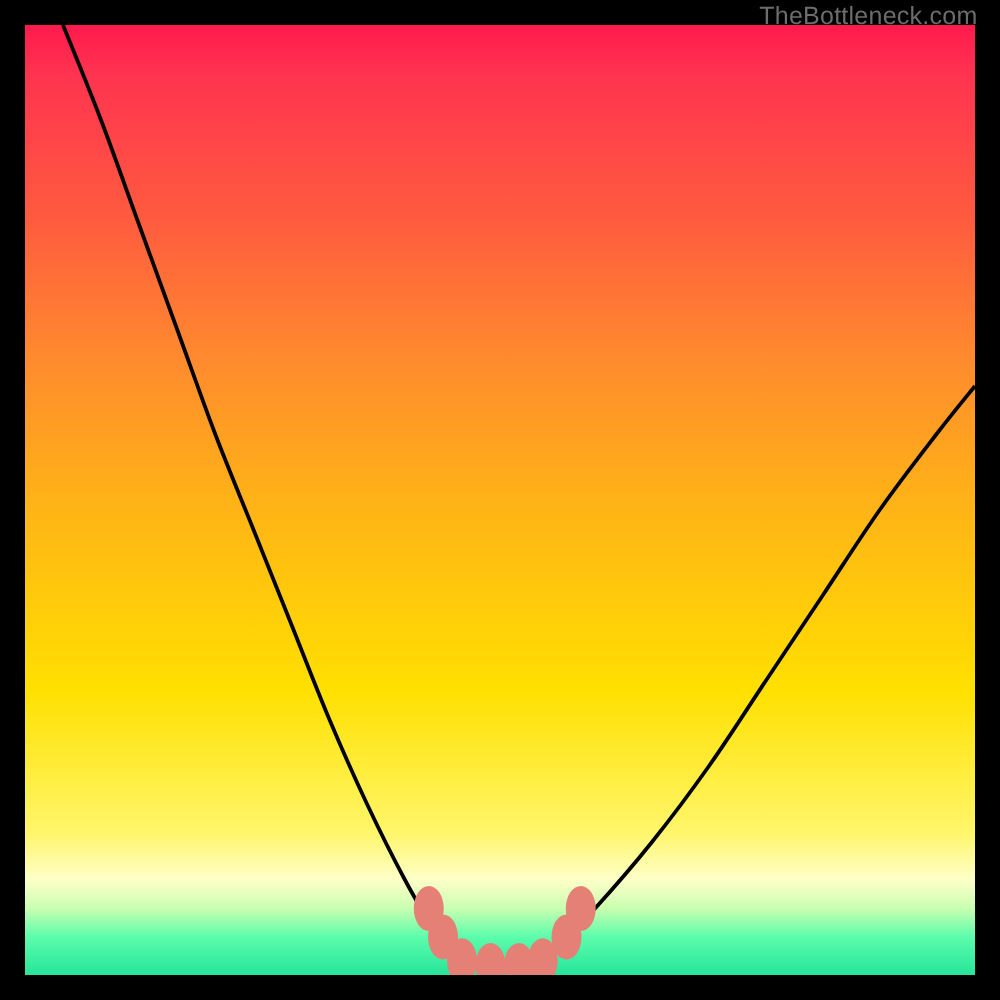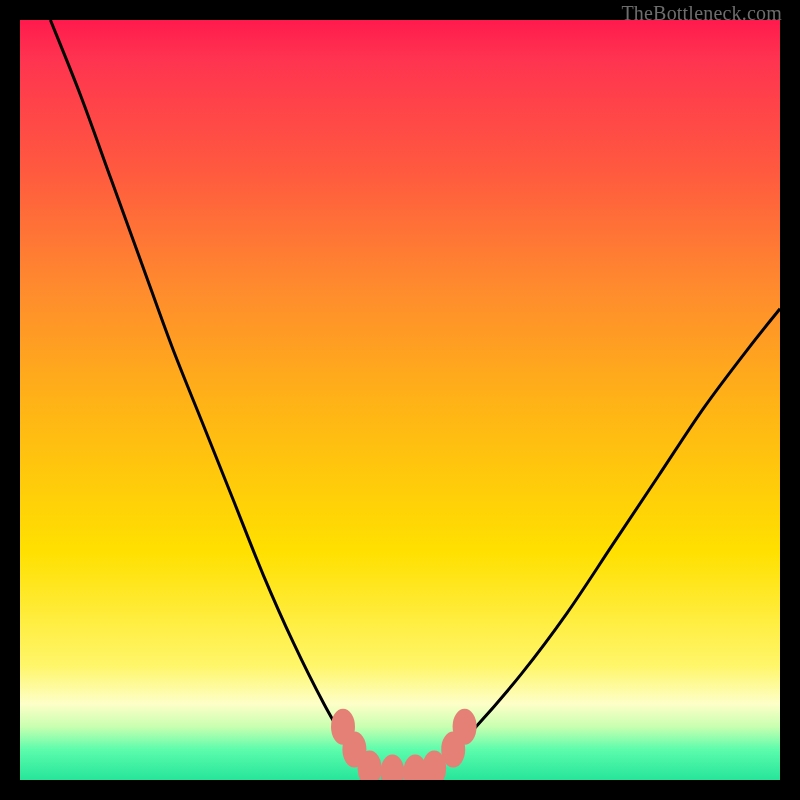--- a/index.html
+++ b/index.html
@@ -50,21 +50,20 @@
     position: absolute;
     inset: 0;
   }
   .watermark {
     position: absolute;
     top: 2px;
     right: 18px;
     color: #6d6d6d;
     font-size: 20px;
     letter-spacing: 0.2px;
-    font-family: Liberation Serif, serif;
   }
 </style>
 </head>
 <body>
 
 <div class="frame">
   <div class="watermark">TheBottleneck.com</div>
 
   <div class="plot">
     <div class="gradient"></div>

